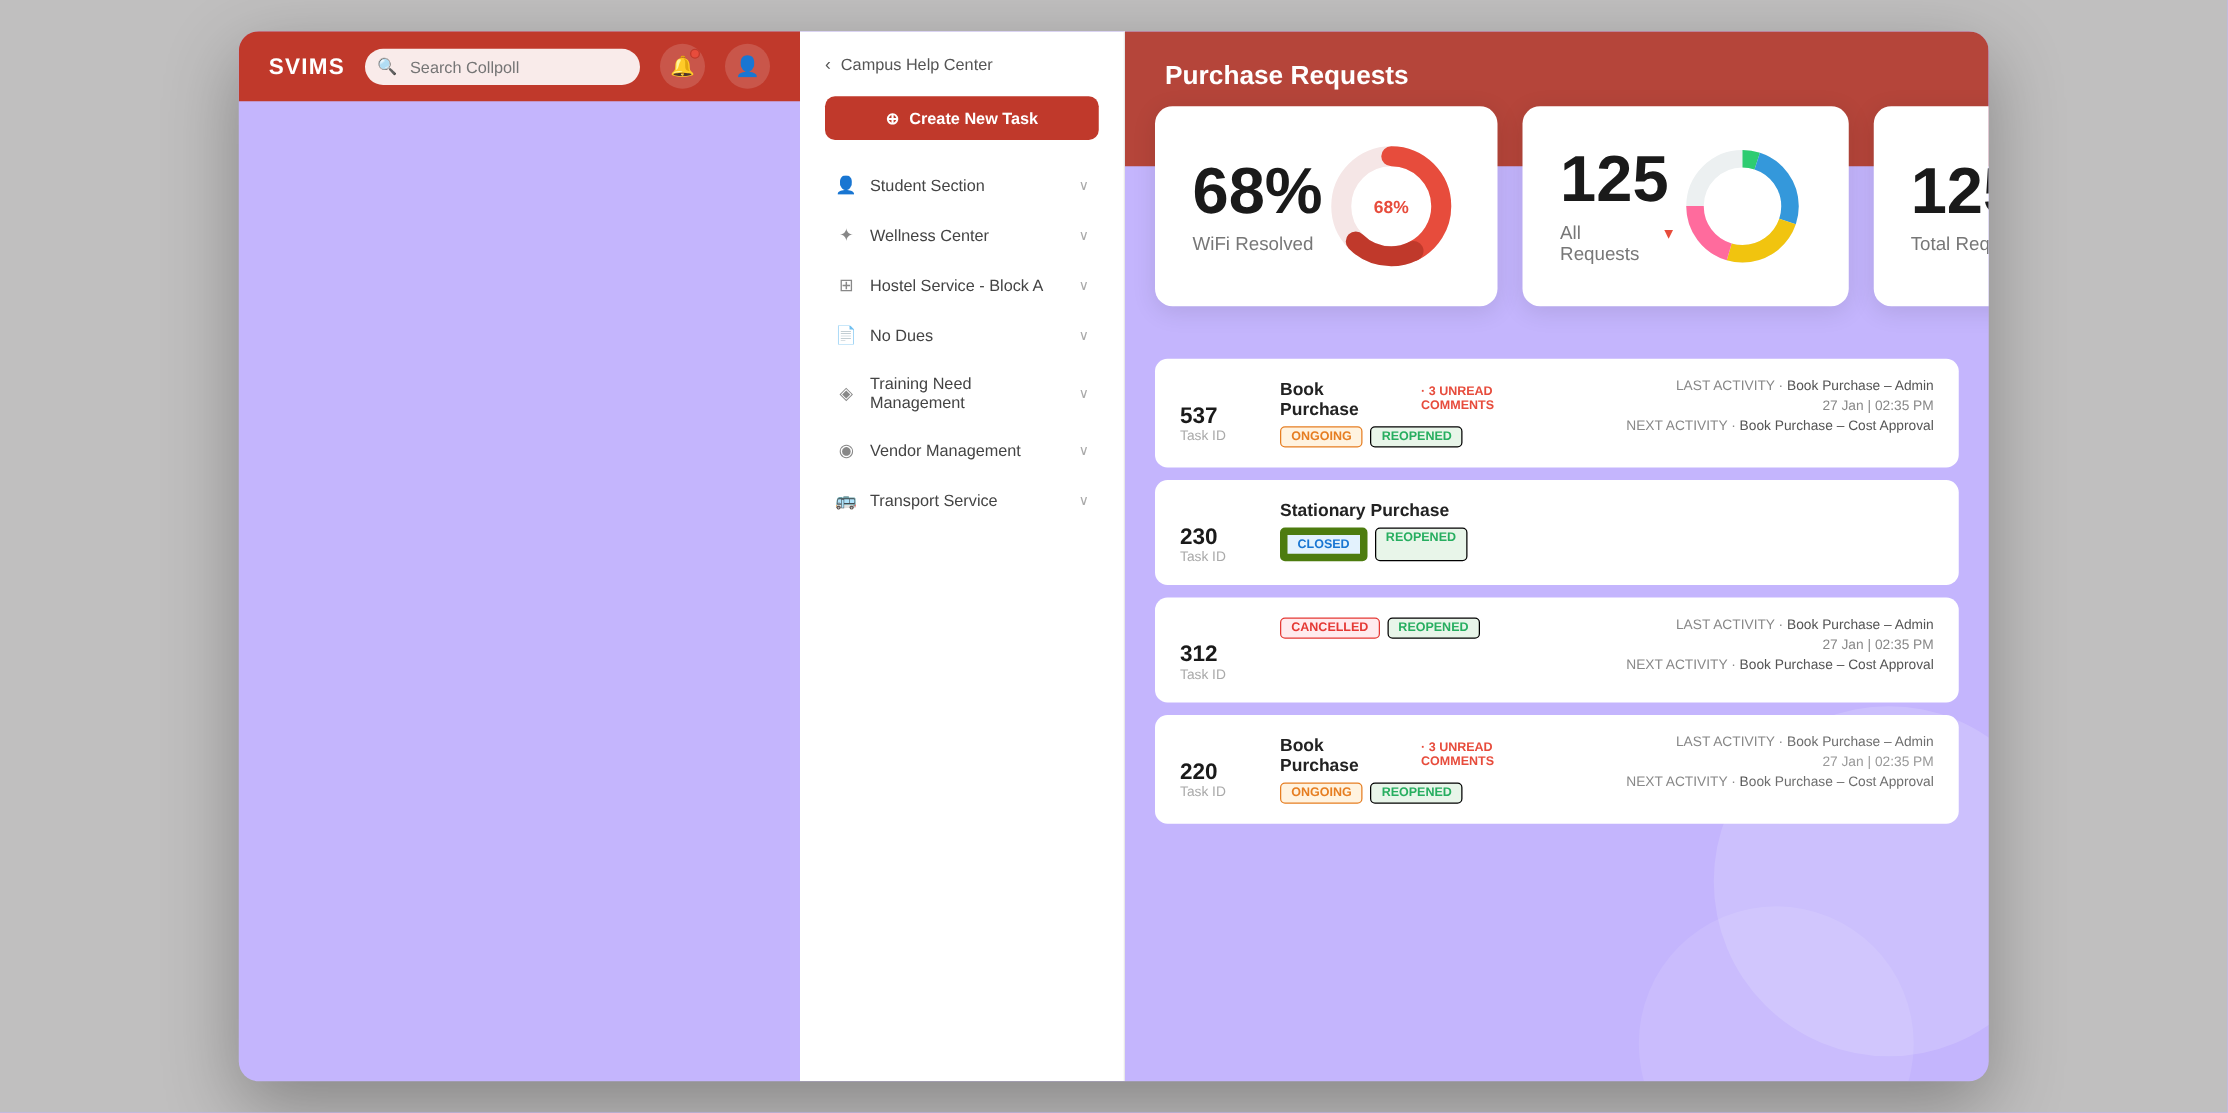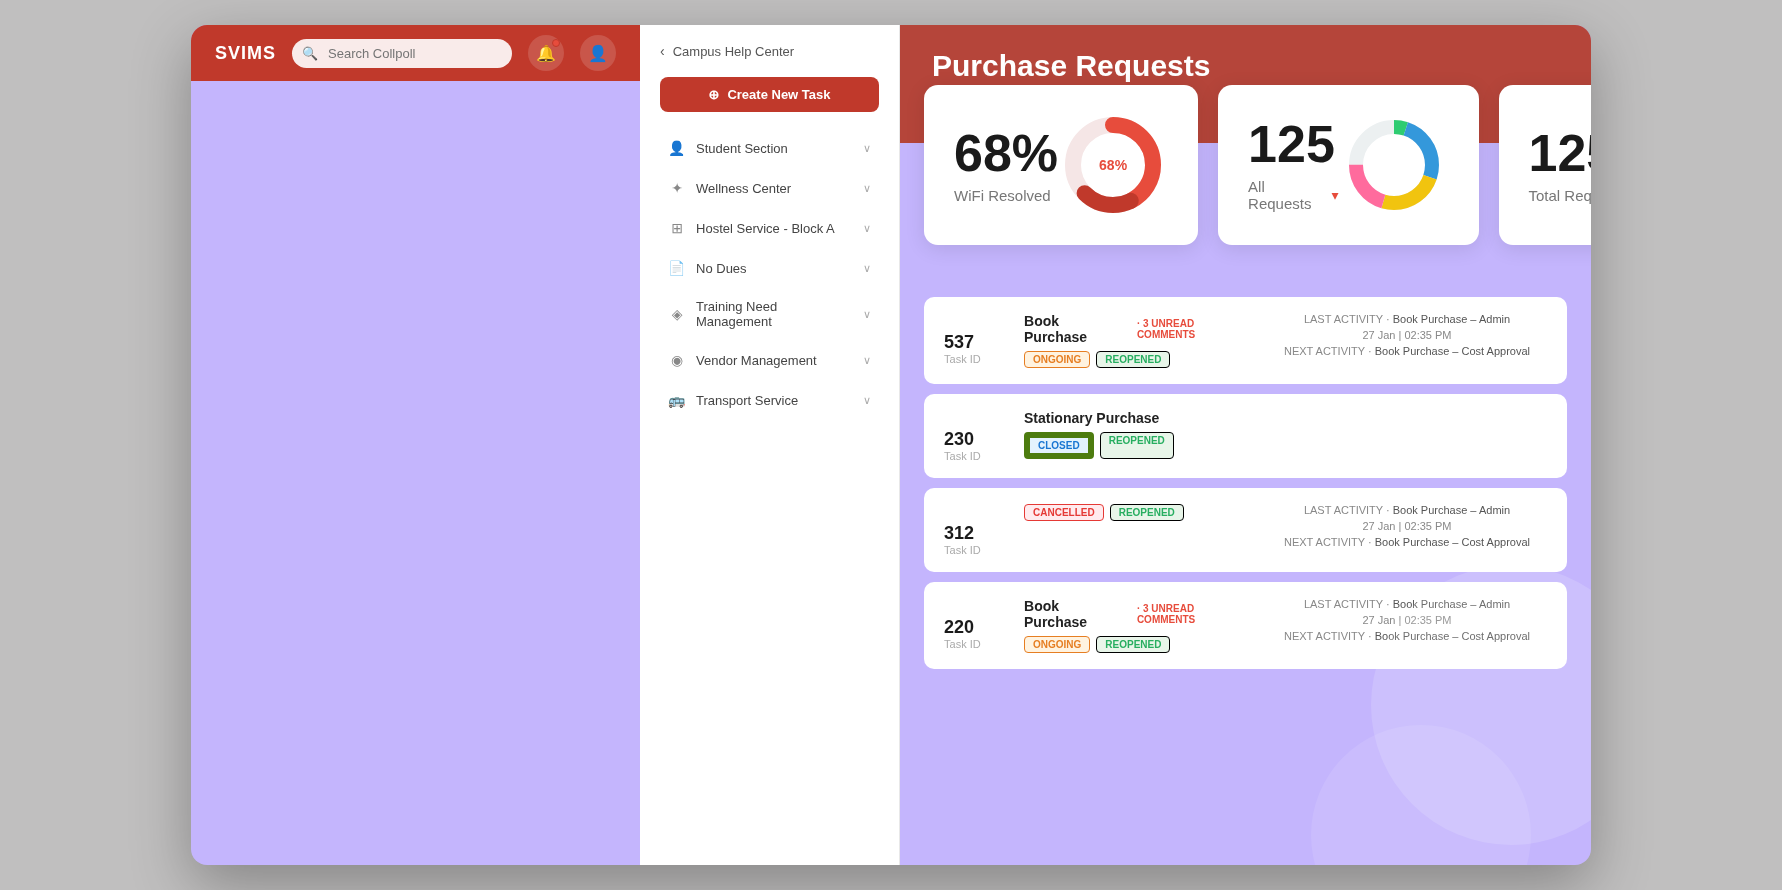--- a/index.html
+++ b/index.html
@@ -164,21 +164,21 @@
       overflow: hidden;
       position: relative;
     }
     .content-header {
       background: #b5453a;
       padding: 24px 32px 60px;
       flex-shrink: 0;
     }
     .content-title {
       color: white;
-      font-size: 30px;
+      font-size: 21px;
       font-weight: 700;
     }
     
     .cards-overlay {
       position: absolute;
       top: 60px;
       left: 24px;
       right: 24px;
       display: flex;
       gap: 20px;
@@ -202,21 +202,21 @@
       color: #1a1a1a;
       line-height: 1;
     }
     .stat-label {
       font-size: 15px;
       color: #777;
       margin-top: 8px;
     }
     .stat-label-row {
       display: flex;
-      align-items: center;
+      align-items: flex-start;
       gap: 20px;
     }
     .stat-number-row {
       display: flex;
       align-items: center;
       gap: 10px;
     }
     .stat-change {
       font-size: 10px;
       color: #27ae60;
@@ -315,21 +315,20 @@
     .tag-closed { background: #e3f2fd; color: #1976d2; border: 6px solid #4d7c0f; }
     .tag-cancelled { background: #ffebee; color: #e53935; border: 1px solid #e53935; }
     .task-activity-col {
       min-width: 280px;
       text-align: right;
     }
     .activity-row {
       font-size: 11px;
       color: #888;
       margin-bottom: 4px;
-      text-align: center;
     }
     .activity-row span {
       color: #555;
       font-weight: 500;
     }
     .activity-row.next-act {
       color: #888;
     }
     
     .stars {

